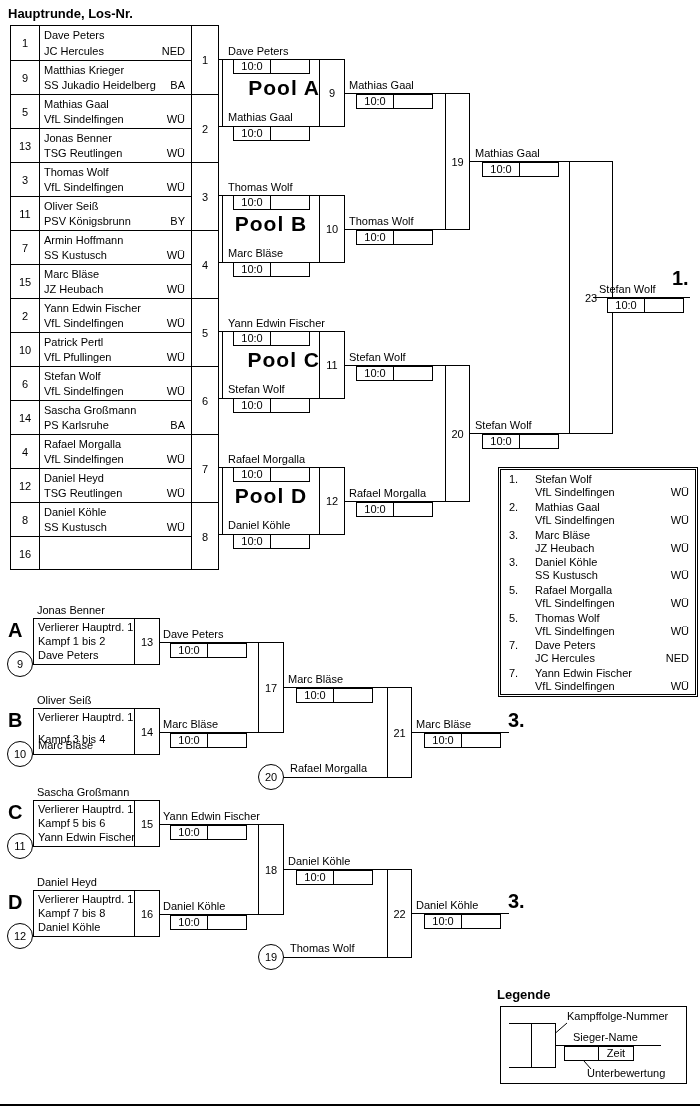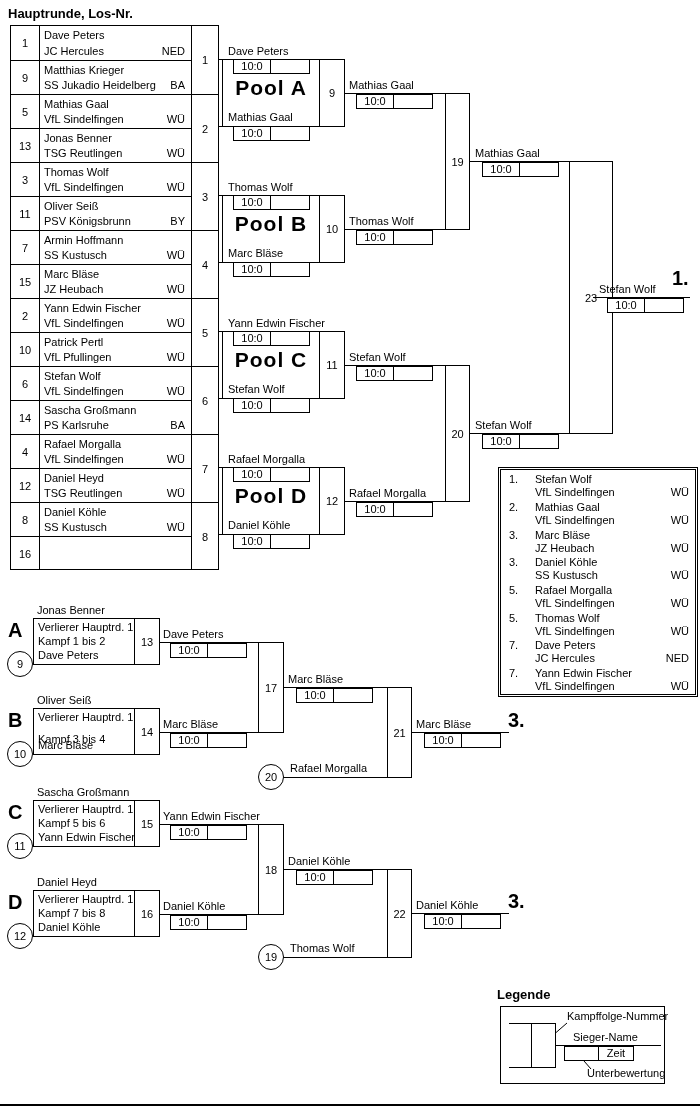--- a/index.html
+++ b/index.html
@@ -164,21 +164,21 @@
   </div>
 
   <div class="h" style="left:218px;top:59px;width:6px;"></div>
   <div class="h" style="left:218px;top:126px;width:6px;"></div>
   <div class="rect" style="left:222px;top:59px;width:98px;height:68px;"></div>
   <div class="name" style="left:228px;top:45px;">Dave Peters</div>
   <div class="score" style="left:233px;top:59px;">
       <span class="s1">10:0</span>
       <span class="s2"></span>
     </div>
-  <div class="poollabel" style="left:222px;top:77px;width:98px;">Pool A</div>
+  <div class="poollabel" style="left:222px;top:77px;width:98px;text-align:right;">Pool A</div>
   <div class="name" style="left:228px;top:111px;">Mathias Gaal</div>
   <div class="score" style="left:233px;top:126px;">
       <span class="s1">10:0</span>
       <span class="s2"></span>
     </div>
   <div class="rect mnum" style="left:319px;top:59px;width:26px;height:68px;">9</div>
   <div class="h" style="left:344px;top:93px;width:102px;"></div>
   <div class="name" style="left:349px;top:79px;">Mathias Gaal</div>
   <div class="score" style="left:356px;top:94px;">
       <span class="s1">10:0</span>
@@ -208,21 +208,21 @@
     </div>
 
   <div class="h" style="left:218px;top:331px;width:6px;"></div>
   <div class="h" style="left:218px;top:398px;width:6px;"></div>
   <div class="rect" style="left:222px;top:331px;width:98px;height:68px;"></div>
   <div class="name" style="left:228px;top:317px;">Yann Edwin Fischer</div>
   <div class="score" style="left:233px;top:331px;">
       <span class="s1">10:0</span>
       <span class="s2"></span>
     </div>
-  <div class="poollabel" style="left:222px;top:349px;width:98px;">Pool C</div>
+  <div class="poollabel" style="left:222px;top:349px;width:98px;text-align:right;">Pool C</div>
   <div class="name" style="left:228px;top:383px;">Stefan Wolf</div>
   <div class="score" style="left:233px;top:398px;">
       <span class="s1">10:0</span>
       <span class="s2"></span>
     </div>
   <div class="rect mnum" style="left:319px;top:331px;width:26px;height:68px;">11</div>
   <div class="h" style="left:344px;top:365px;width:102px;"></div>
   <div class="name" style="left:349px;top:351px;">Stefan Wolf</div>
   <div class="score" style="left:356px;top:366px;">
       <span class="s1">10:0</span>
@@ -430,21 +430,21 @@
   <div class="rect mnum" style="left:387px;top:869px;width:25px;height:89px;">22</div>
   <div class="h" style="left:411px;top:913px;width:98px;"></div>
   <div class="name" style="left:416px;top:899px;">Daniel Köhle</div>
   <div class="score" style="left:424px;top:914px;">
       <span class="s1">10:0</span>
       <span class="s2"></span>
     </div>
   <div class="bigb" style="left:508px;top:891px;">3.</div>
 
   <div class="title" style="left:497px;top:987px;">Legende</div>
-  <div class="rect" style="left:500px;top:1006px;width:165px;height:78px;">
+  <div class="rect" style="left:500px;top:1006px;width:187px;height:78px;">
     <svg width="163" height="76" style="position:absolute;left:0;top:0;">
       <line x1="43" y1="36" x2="66" y2="16" stroke="#000" stroke-width="1"></line>
       <line x1="76" y1="46" x2="90" y2="62" stroke="#000" stroke-width="1"></line>
     </svg>
     <div class="h" style="left:8px;top:16px;width:22px;"></div>
     <div class="h" style="left:8px;top:60px;width:22px;"></div>
     <div class="rect" style="left:30px;top:16px;width:25px;height:45px;"></div>
     <div class="h" style="left:55px;top:38px;width:105px;"></div>
     <div class="name" style="left:66px;top:3px;">Kampffolge-Nummer</div>
     <div class="name" style="left:72px;top:24px;">Sieger-Name</div>

